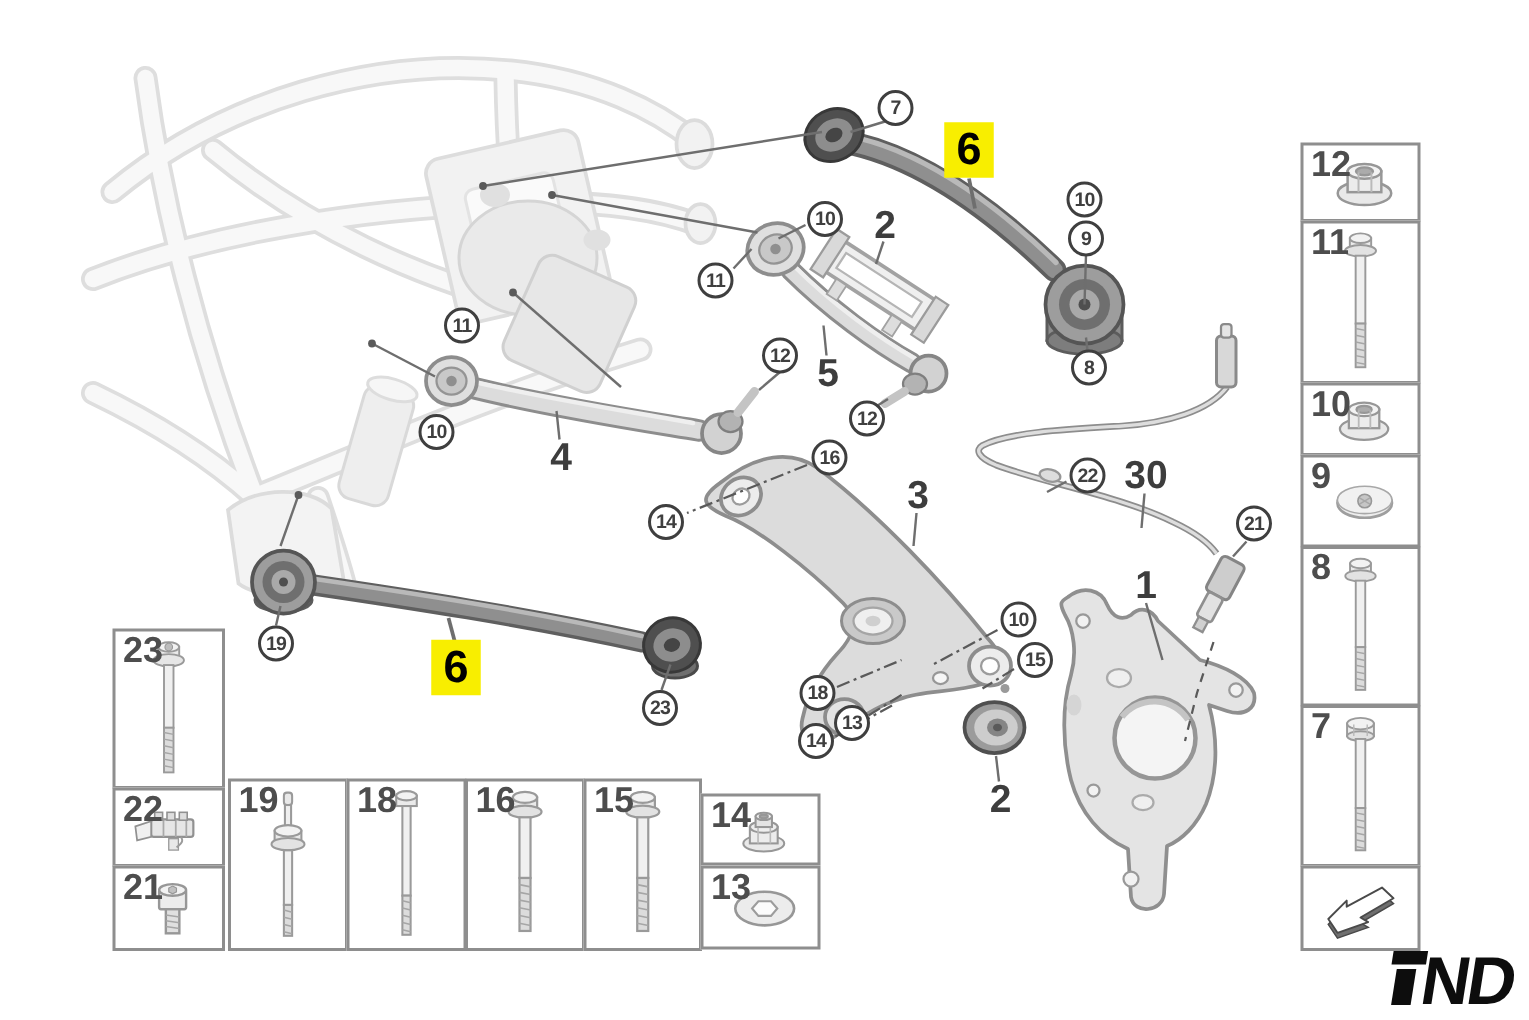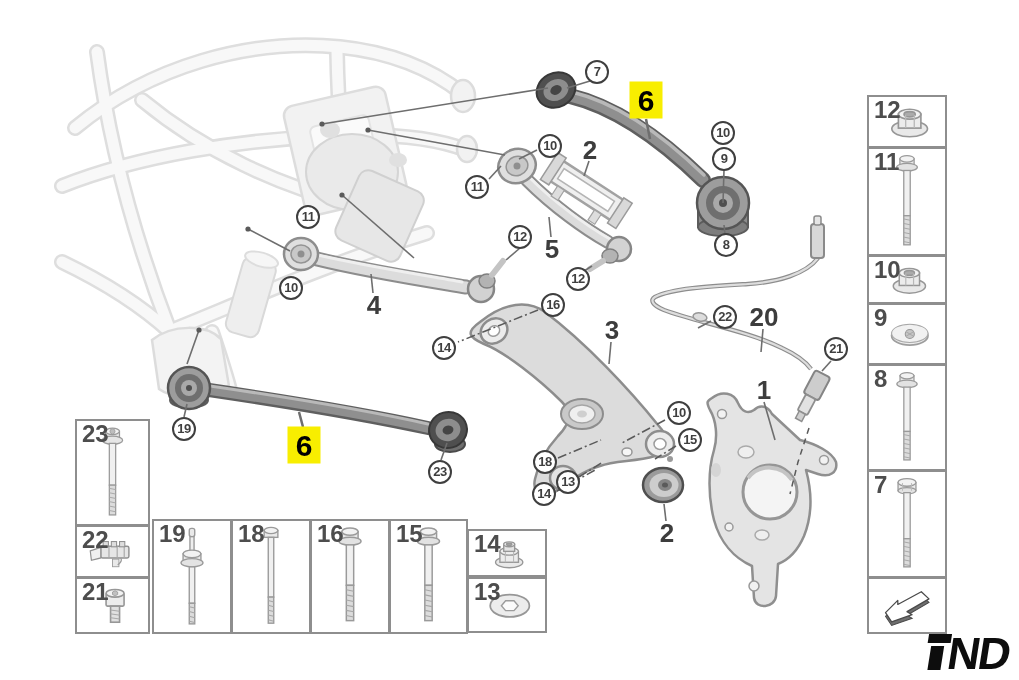--- a/index.html
+++ b/index.html
@@ -424,21 +424,21 @@
       <div class="callout" style="left: 690px; top: 440px;">15</div>
       <div class="callout" style="left: 545px; top: 462px;">18</div>
       <div class="callout" style="left: 568px; top: 482px;">13</div>
       <div class="callout" style="left: 544px; top: 494px;">14</div>
       <div class="callout" style="left: 184px; top: 429px;">19</div>
       <div class="callout" style="left: 440px; top: 472px;">23</div>
       <div class="plain-label" style="left: 590px; top: 150px;">2</div>
       <div class="plain-label" style="left: 552px; top: 249px;">5</div>
       <div class="plain-label" style="left: 374px; top: 305px;">4</div>
       <div class="plain-label" style="left: 612px; top: 330px;">3</div>
-      <div class="plain-label" style="left: 764px; top: 317px;">20</div>
+      <div class="plain-label" style="left: 764px; top: 317px;">30</div>
       <div class="plain-label" style="left: 764px; top: 390px;">1</div>
       <div class="plain-label" style="left: 667px; top: 533px;">2</div>
       <div class="hl-label" style="left: 646px; top: 100px; background: rgb(248, 238, 0);">6</div>
       <div class="hl-label" style="left: 304px; top: 445px; background: rgb(248, 238, 0);">6</div>
     </div>
 
   <div id="parts-layer">
       <div class="pbox" style="left: 867px; top: 95px; width: 80px; height: 53px; border-color: rgb(142, 142, 142);">
         <svg class="picon" viewBox="0 0 100 62">
           <use href="#ic-flange-nut" xlink:href="#ic-flange-nut"></use>

